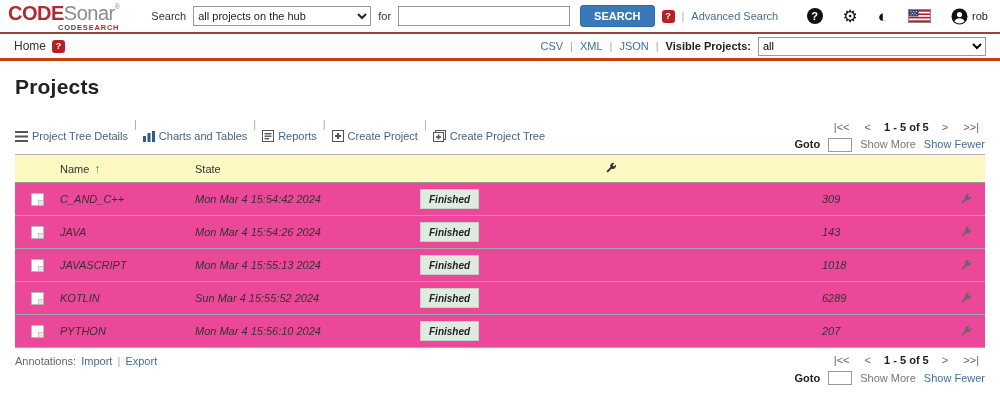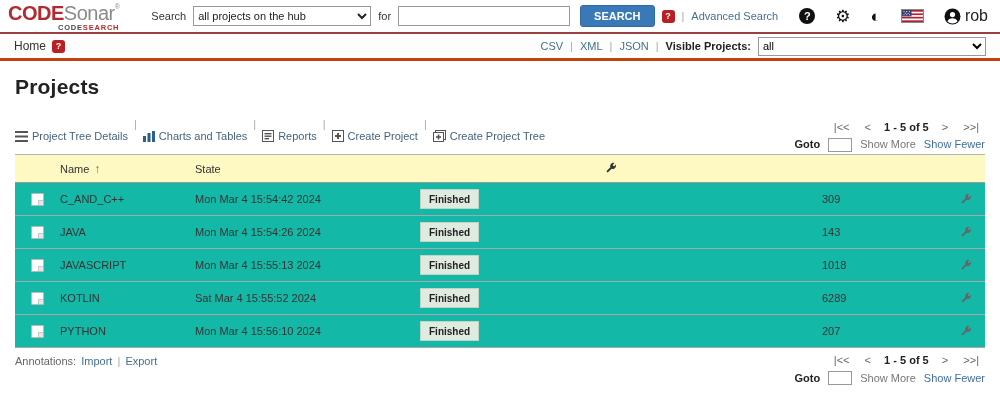--- a/index.html
+++ b/index.html
@@ -46,21 +46,21 @@
 
   .top-icons { margin-left:auto; display:flex; align-items:center; gap:20px; }
   .circle-icon {
     width:16px; height:16px; border-radius:50%; background:#111; color:#fff;
     display:flex; align-items:center; justify-content:center; font-size:11px; font-weight:bold;
     cursor:pointer;
   }
   .glyph-icon { font-size:17px; color:#111; cursor:pointer; line-height:1; }
   .flag-wrap { display:flex; cursor:pointer; border:1px solid #888; line-height:0; }
   .user-wrap { display:flex; align-items:center; gap:4px; cursor:pointer; }
-  .user-name { font-size:16px; color:#222; }
+  .user-name { font-size:11px; color:#222; }
 
   
   .crumbbar {
     height:27px; display:flex; align-items:center; padding:0 14px;
     background:#fdfdfd; border-bottom:3px solid #c2410c;
   }
   .crumb-left { display:flex; align-items:center; gap:6px; }
   .crumb-home { color:#333; font-size:12px; }
   .crumb-right { margin-left:auto; display:flex; align-items:center; gap:7px; }
   .vp-label { font-weight:bold; color:#222; }
@@ -86,21 +86,21 @@
   .show-more { color:#777; cursor:pointer; }
   .show-fewer { color:#3f6fa0; cursor:pointer; }
 
   
   .ptable { width:970px; border-top:1px solid #b5b5b5; }
   .trow {
     display:grid; grid-template-columns:45px 135px 225px 380px 145px 40px;
     align-items:center; border-bottom:1px solid #a8a8a8;
   }
   .thead { background:#fef9c3; height:28px; border-bottom:1px solid #999; color:#333; }
-  .tbody-row { height:33px; background:#14b8a6; }
+  .tbody-row { height:33px; background:#ec4899;font-style:italic; }
   .cell-check { display:flex; justify-content:center; }
   .checkbox {
     width:13px; height:13px; border:1px solid #b9b9b9; background:#fcfcfc; border-radius:1px;
     cursor:pointer; position:relative;
   }
   .checkbox::after {
     content:""; position:absolute; right:0; bottom:0; width:4px; height:4px;
     background:#e7e7e7; border-left:1px solid #c9c9c9; border-top:1px solid #c9c9c9;
   }
   .hdr-name { display:flex; align-items:center; gap:5px; }
@@ -349,21 +349,21 @@
               <path fill="#666" d="M14.6 3.2a3.9 3.9 0 0 1-5.2 5L4.6 13 3 11.4l4.8-4.8a3.9 3.9 0 0 1 5-5.2L10.6 3.6l1.8 1.8 2.2-2.2z"></path>
             </svg></span>
         </div>
     </div>
 
     <div class="trow tbody-row">
       <div class="cell-check">
           <span class="checkbox"></span>
         </div>
       <div>KOTLIN</div>
-      <div>Sat Mar 4 15:55:52 2024</div>
+      <div>Sun Mar 4 15:55:52 2024</div>
       <div><span class="state-badge">Finished</span></div>
       <div class="cell-lines">6289</div>
       <div class="cell-wrench">
           <span class="wrench"><svg width="13" height="13" viewBox="0 0 16 16">
               <path fill="#666" d="M14.6 3.2a3.9 3.9 0 0 1-5.2 5L4.6 13 3 11.4l4.8-4.8a3.9 3.9 0 0 1 5-5.2L10.6 3.6l1.8 1.8 2.2-2.2z"></path>
             </svg></span>
         </div>
     </div>
 
     <div class="trow tbody-row">

